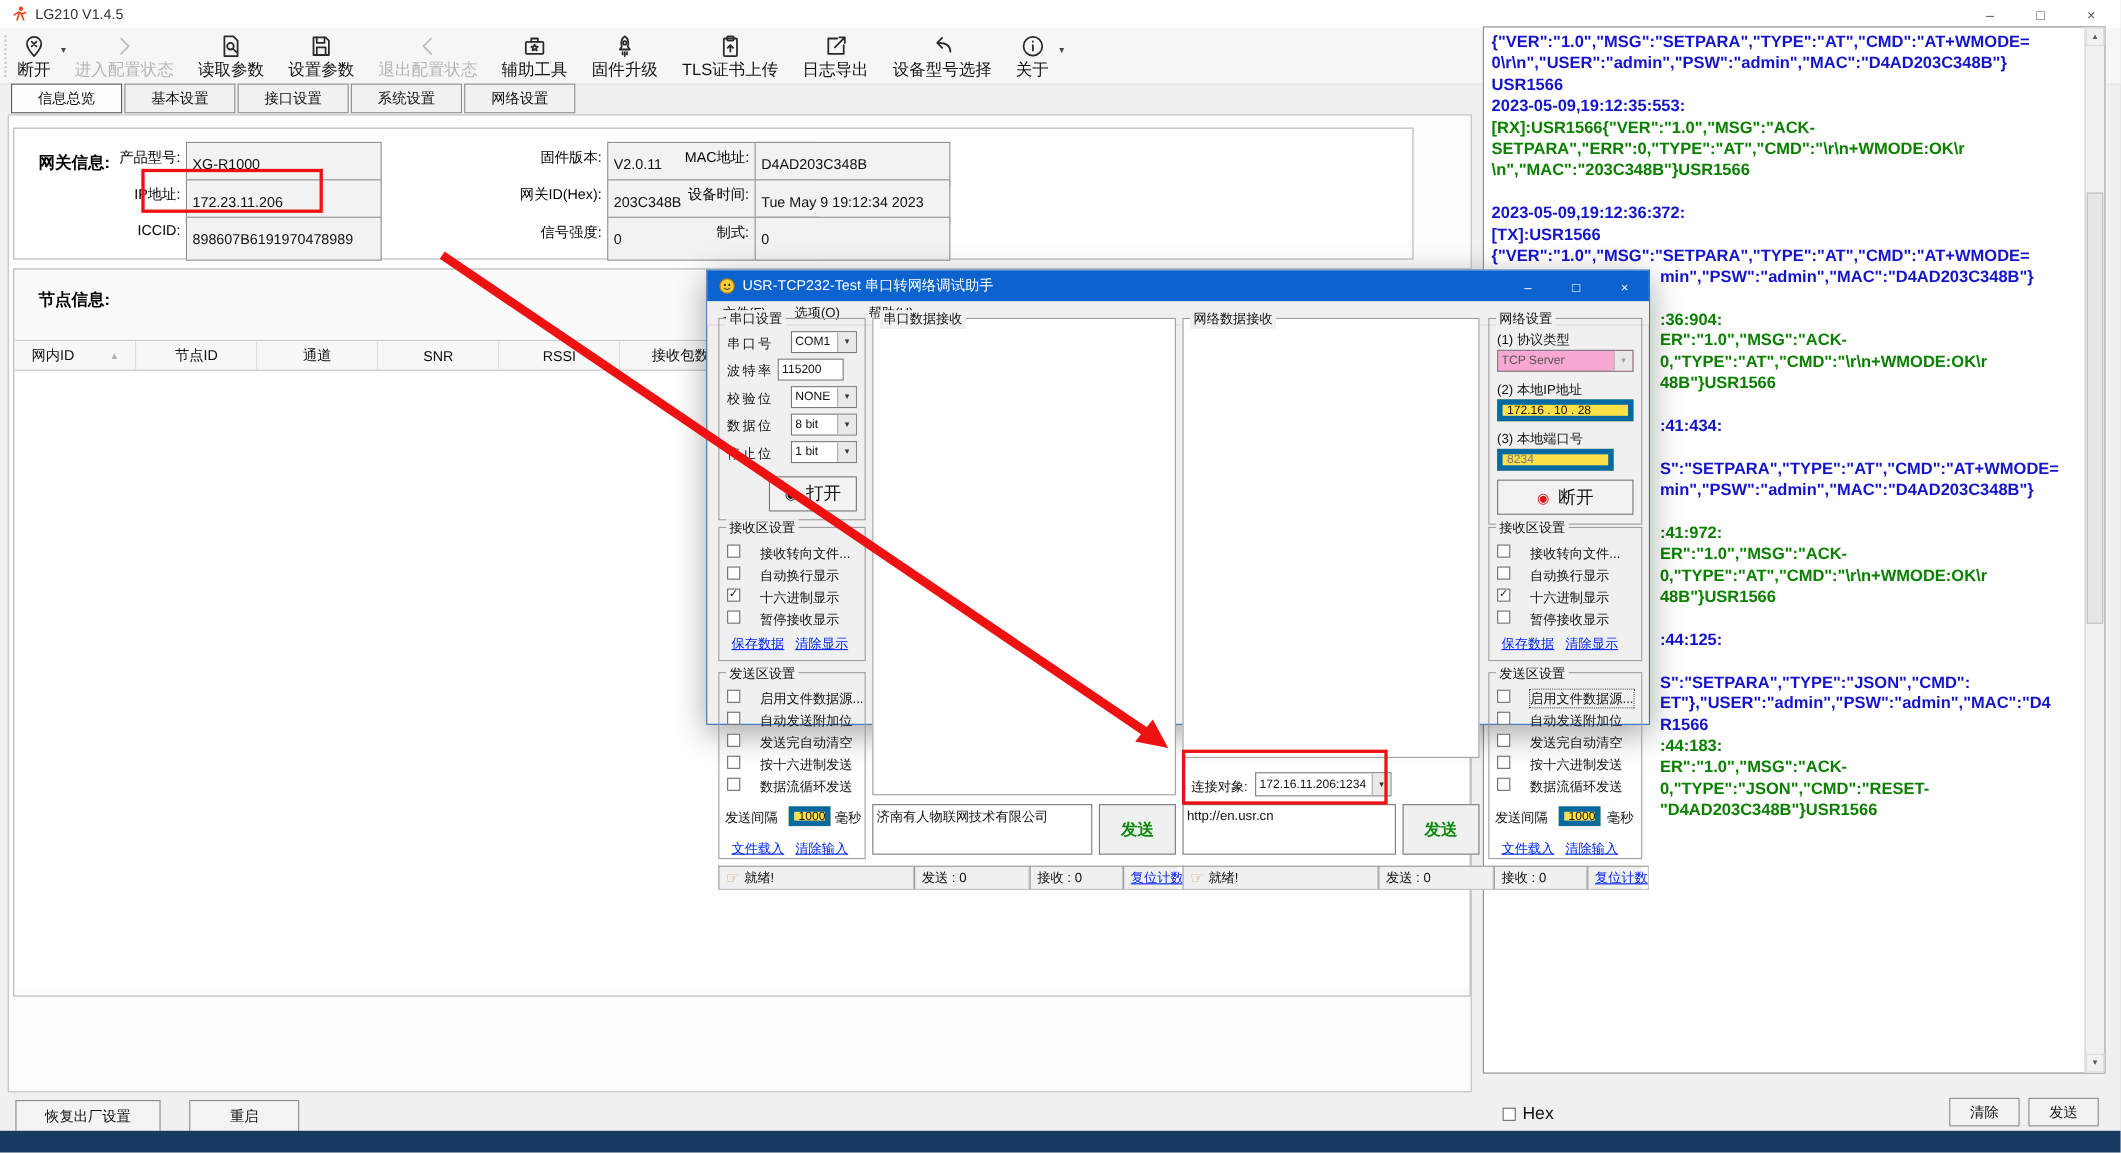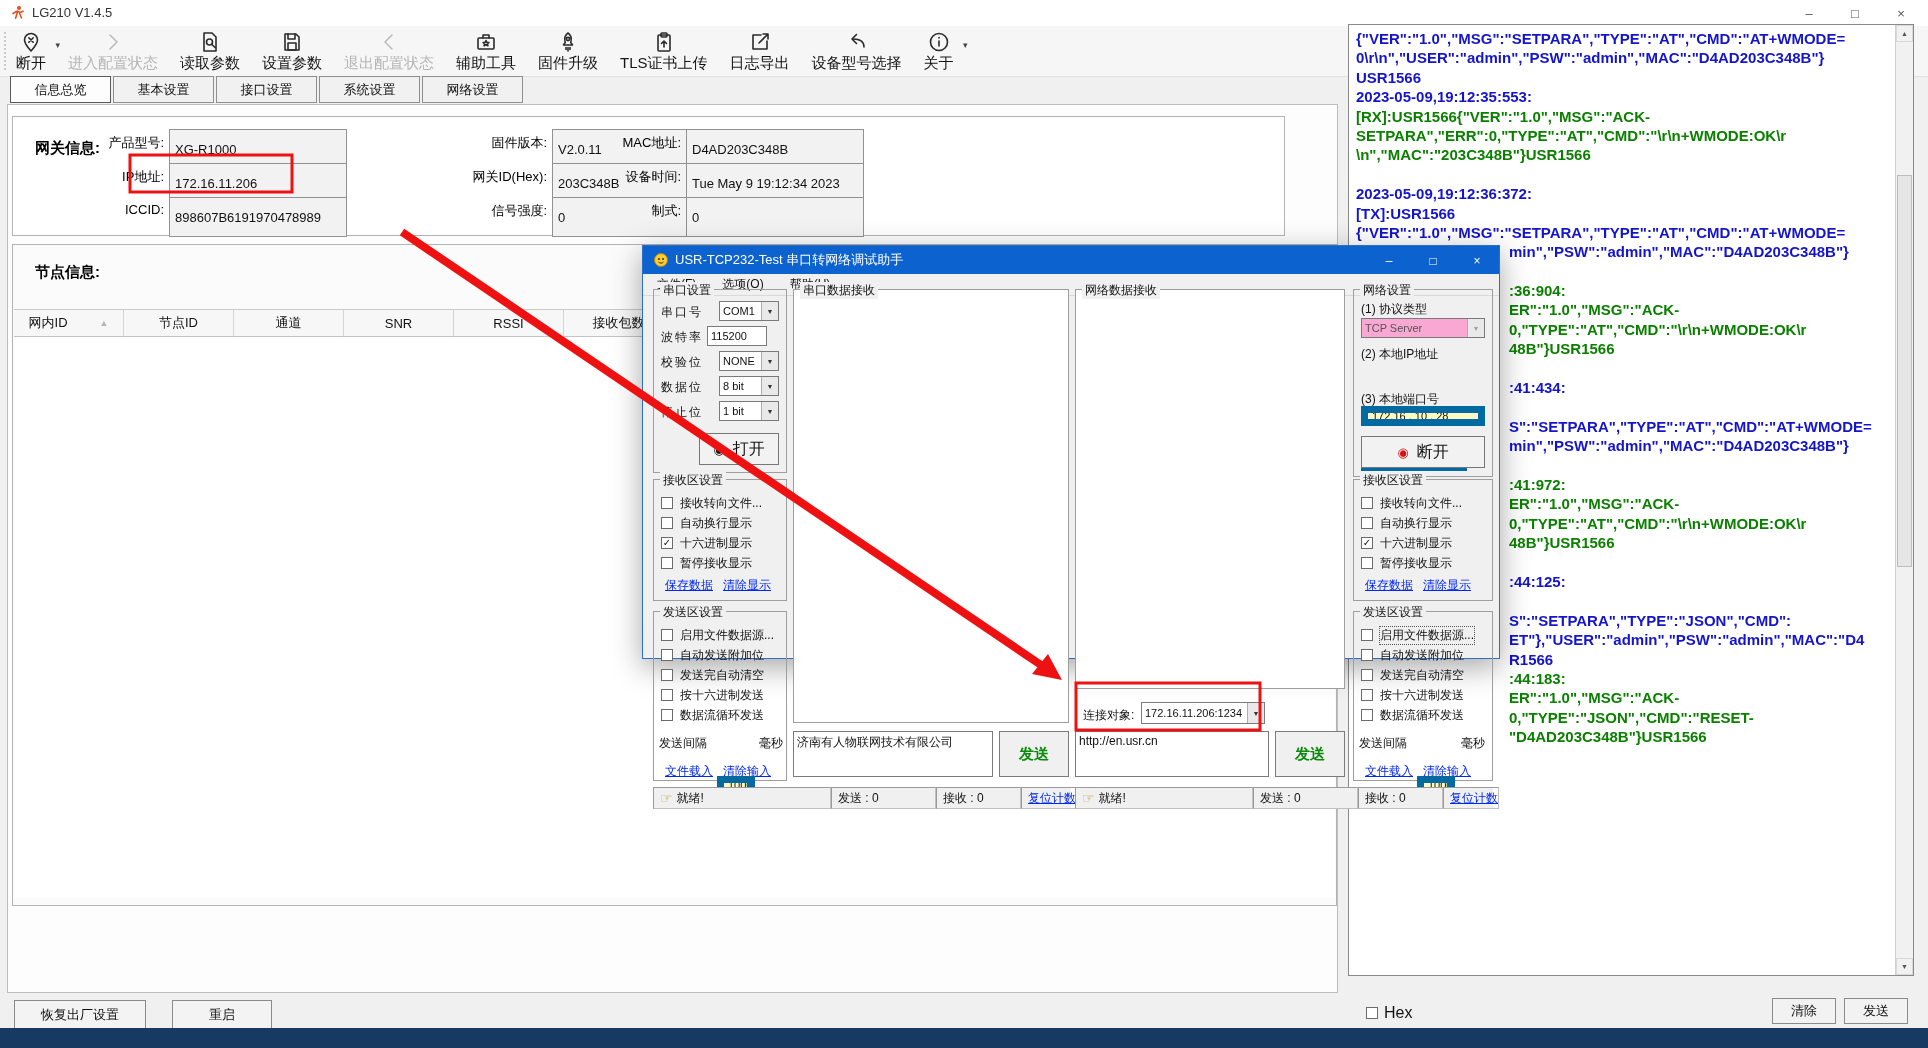--- a/index.html
+++ b/index.html
@@ -63,27 +63,27 @@
   .grp-cap{position:absolute;top:-8px;left:6px;background:#f0f0f0;padding:0 3px;
            font-size:12px;white-space:nowrap;}
   .srow-label{position:absolute;font-size:12px;letter-spacing:2px;white-space:nowrap;}
   .combo{position:absolute;background:#fff;border:1px solid #7a7a7a;box-sizing:border-box;
          display:flex;align-items:center;font-size:11px;padding-left:3px;white-space:nowrap;overflow:hidden;}
   .combo .arw{margin-left:auto;align-self:stretch;width:16px;background:#e9e9e9;
               border-left:1px solid #adadad;display:flex;align-items:center;justify-content:center;
               font-size:7px;color:#333;flex:none;}
   .combo.dis{background:#f9a8d4;color:#555;}
   .combo.dis .arw{color:#a0a0a0;}
-  .txtbox{position:absolute;background:#fef9c3;border:7px solid #0369a1;box-sizing:border-box;
-          font-size:11px;display:flex;align-items:center;padding-left:4px;white-space:nowrap;overflow:hidden;margin-top:43px;}
+  .txtbox{position:absolute;background:#fde047;border:5px solid #0369a1;box-sizing:border-box;
+          font-size:11px;display:flex;align-items:center;padding-left:4px;white-space:nowrap;overflow:hidden;}
   .bigbtn{position:absolute;background:#f2f2f2;border:1px solid #777;box-sizing:border-box;
           display:flex;align-items:center;justify-content:center;gap:8px;font-size:16px;}
   .fisheye{font-size:13px;line-height:1;}
   .fisheye.red{color:#dd1111;}
-  .ckrow{position:absolute;display:flex;align-items:center;gap:7px;height:16px;}
+  .ckrow{position:absolute;display:flex;gap:18px;height:16px;}
   .ck{width:12px;height:12px;background:#fff;border:1px solid #6b6b6b;box-sizing:border-box;
       font-size:10px;line-height:10px;text-align:center;flex:none;}
   .cklabel{font-size:12px;white-space:nowrap;}
   .cklabel.focus{outline:1px dotted #555;}
   .lnk{position:absolute;font-size:12px;color:#0026f5;text-decoration:underline;white-space:nowrap;cursor:pointer;}
   .sendbox{position:absolute;background:#fff;border:1px solid #7a7a7a;box-sizing:border-box;
            font-size:12px;padding:2px 3px;overflow:hidden;}
   .sendbtn{position:absolute;background:#f0f0f0;border:1px solid #7b7b7b;box-sizing:border-box;
            display:flex;align-items:center;justify-content:center;font-size:15px;
            font-weight:bold;color:#0a8a0a;}
@@ -233,21 +233,21 @@
   <div class="group-outline" style="left:12px;top:116px;width:1273px;height:120px;">
     <div class="sect-title" style="left:22px;top:22px;">网关信息:</div>
     <div id="gw-fields" class="abs" style="left:0;top:0;width:100%;height:100%;">
         <div class="fld-label" style="left:21px;top:17px;">产品型号:</div>
         <div class="fld-input" style="left:156px;top:12px;width:178px;">XG-R1000</div>
         <div class="fld-label" style="left:404px;top:17px;">固件版本:</div>
         <div class="fld-input" style="left:539px;top:12px;width:192px;">V2.0.11</div>
         <div class="fld-label" style="left:538px;top:17px;">MAC地址:</div>
         <div class="fld-input" style="left:673px;top:12px;width:178px;">D4AD203C348B</div>
         <div class="fld-label" style="left:21px;top:51px;">IP地址:</div>
-        <div class="fld-input" style="left:156px;top:46px;width:178px;">172.16.11.206</div>
+        <div class="fld-input" style="left:156px;top:46px;width:178px;">172.23.11.206</div>
         <div class="fld-label" style="left:404px;top:51px;">网关ID(Hex):</div>
         <div class="fld-input" style="left:539px;top:46px;width:192px;">203C348B</div>
         <div class="fld-label" style="left:538px;top:51px;">设备时间:</div>
         <div class="fld-input" style="left:673px;top:46px;width:178px;">Tue May  9 19:12:34 2023</div>
         <div class="fld-label" style="left:21px;top:85px;">ICCID:</div>
         <div class="fld-input" style="left:156px;top:80px;width:178px;">898607B6191970478989</div>
         <div class="fld-label" style="left:404px;top:85px;">信号强度:</div>
         <div class="fld-input" style="left:539px;top:80px;width:192px;">0</div>
         <div class="fld-label" style="left:538px;top:85px;">制式:</div>
         <div class="fld-input" style="left:673px;top:80px;width:178px;">0</div>

